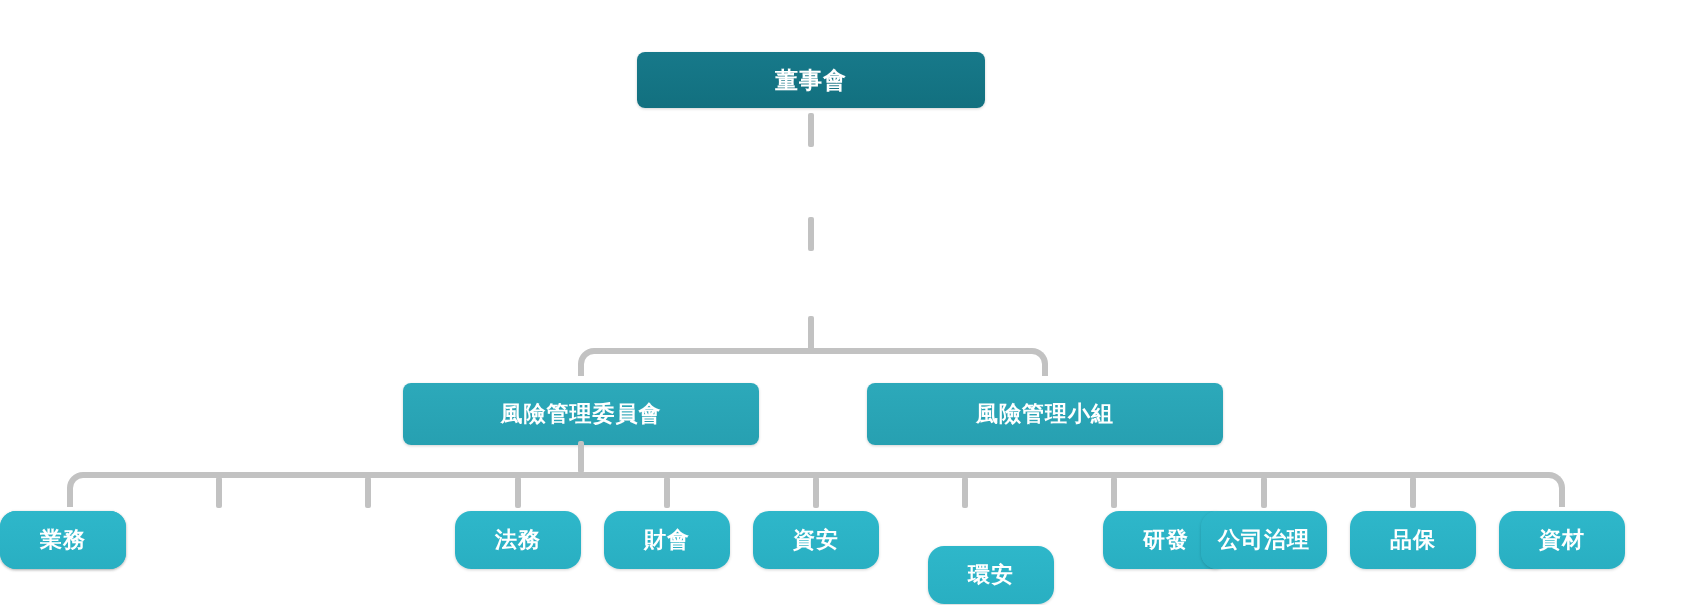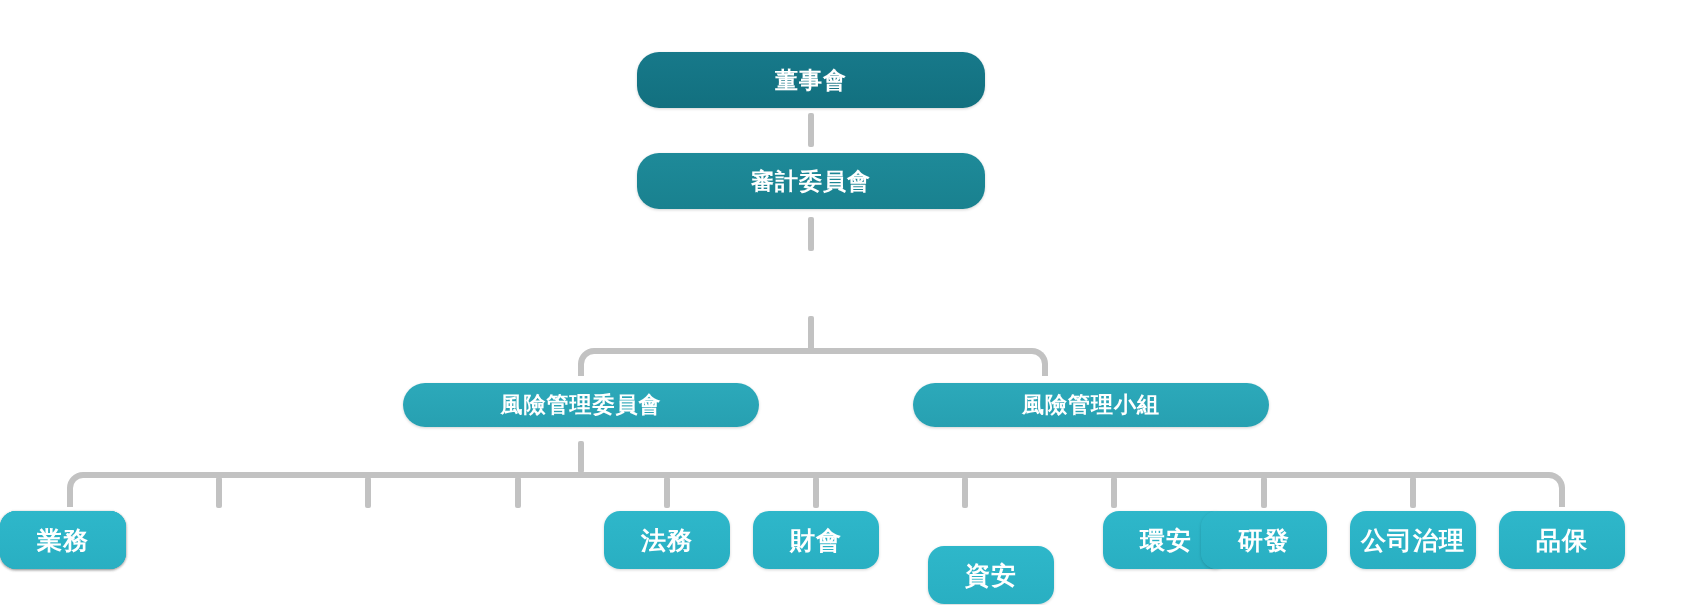--- a/index.html
+++ b/index.html
@@ -11,36 +11,36 @@
     overflow: hidden;
     font-family: "Liberation Sans", "DejaVu Sans", sans-serif;
   }
   .node {
     position: absolute;
     display: flex;
     align-items: center;
     justify-content: center;
     color: #ffffff;
     font-weight: bold;
-    border-radius: 22px;
+    border-radius: 8px;
     box-shadow: 0 1px 3px rgba(0,0,0,0.18);
     letter-spacing: 1px;
   }
   
   .lvl { left: 637px; width: 348px; height: 56px; font-size: 23px; }
   .lvl-1 { top: 52px;  background: linear-gradient(180deg, #17798a 0%, #12707f 100%); }
   .lvl-2 { top: 153px; background: linear-gradient(180deg, #1e8a99 0%, #19818f 100%); }
   .lvl-3 { top: 257px; background: linear-gradient(180deg, #2598a8 0%, #2091a1 100%); }
   
-  .branch { top: 383px; width: 356px; height: 44px; font-size: 22px;
+  .branch { top: 383px; width: 356px; height: 62px; font-size: 22px;
             background: linear-gradient(180deg, #2ca9ba 0%, #27a0b1 100%); }
   .branch-left  { left: 403px; }
-  .branch-right { left: 867px; margin-left: 46px; }
+  .branch-right { left: 867px; }
   
-  .dept { top: 511px; width: 126px; height: 58px; font-size: 25px; border-radius: 16px;
+  .dept { top: 511px; width: 126px; height: 58px; font-size: 22px; border-radius: 16px;
           background: linear-gradient(180deg, #2eb7ca 0%, #29afc2 100%); }
   .dept:nth-of-type(1)  { left: 7px; }
   .dept:nth-of-type(2)  { left: 156px; }
   .dept:nth-of-type(3)  { left: 305px; }
   .dept:nth-of-type(4)  { left: 455px; }
   .dept:nth-of-type(5)  { left: 604px; }
   .dept:nth-of-type(6)  { left: 753px; font-family: Liberation Mono, monospace; }
   .dept:nth-of-type(7)  { left: 928px; margin-top: 35px; }
   .dept:nth-of-type(8)  { left: 1103px; }
   .dept:nth-of-type(9)  { left: 1201px; }
@@ -62,23 +62,20 @@
     box-sizing: border-box;
   }
 </style>
 </head>
 <body>
 
 <div class="canvas">
 
   <div class="node lvl lvl-1">
     <span>董事會</span>
-  </div>
-  <div class="node lvl lvl-2">
-    <span>審計委員會</span>
   </div>
 
   <div class="node branch branch-left">
     <span>風險管理委員會</span>
   </div>
   <div class="node branch branch-right">
     <span>風險管理小組</span>
   </div>
 
   <div class="node dept">

